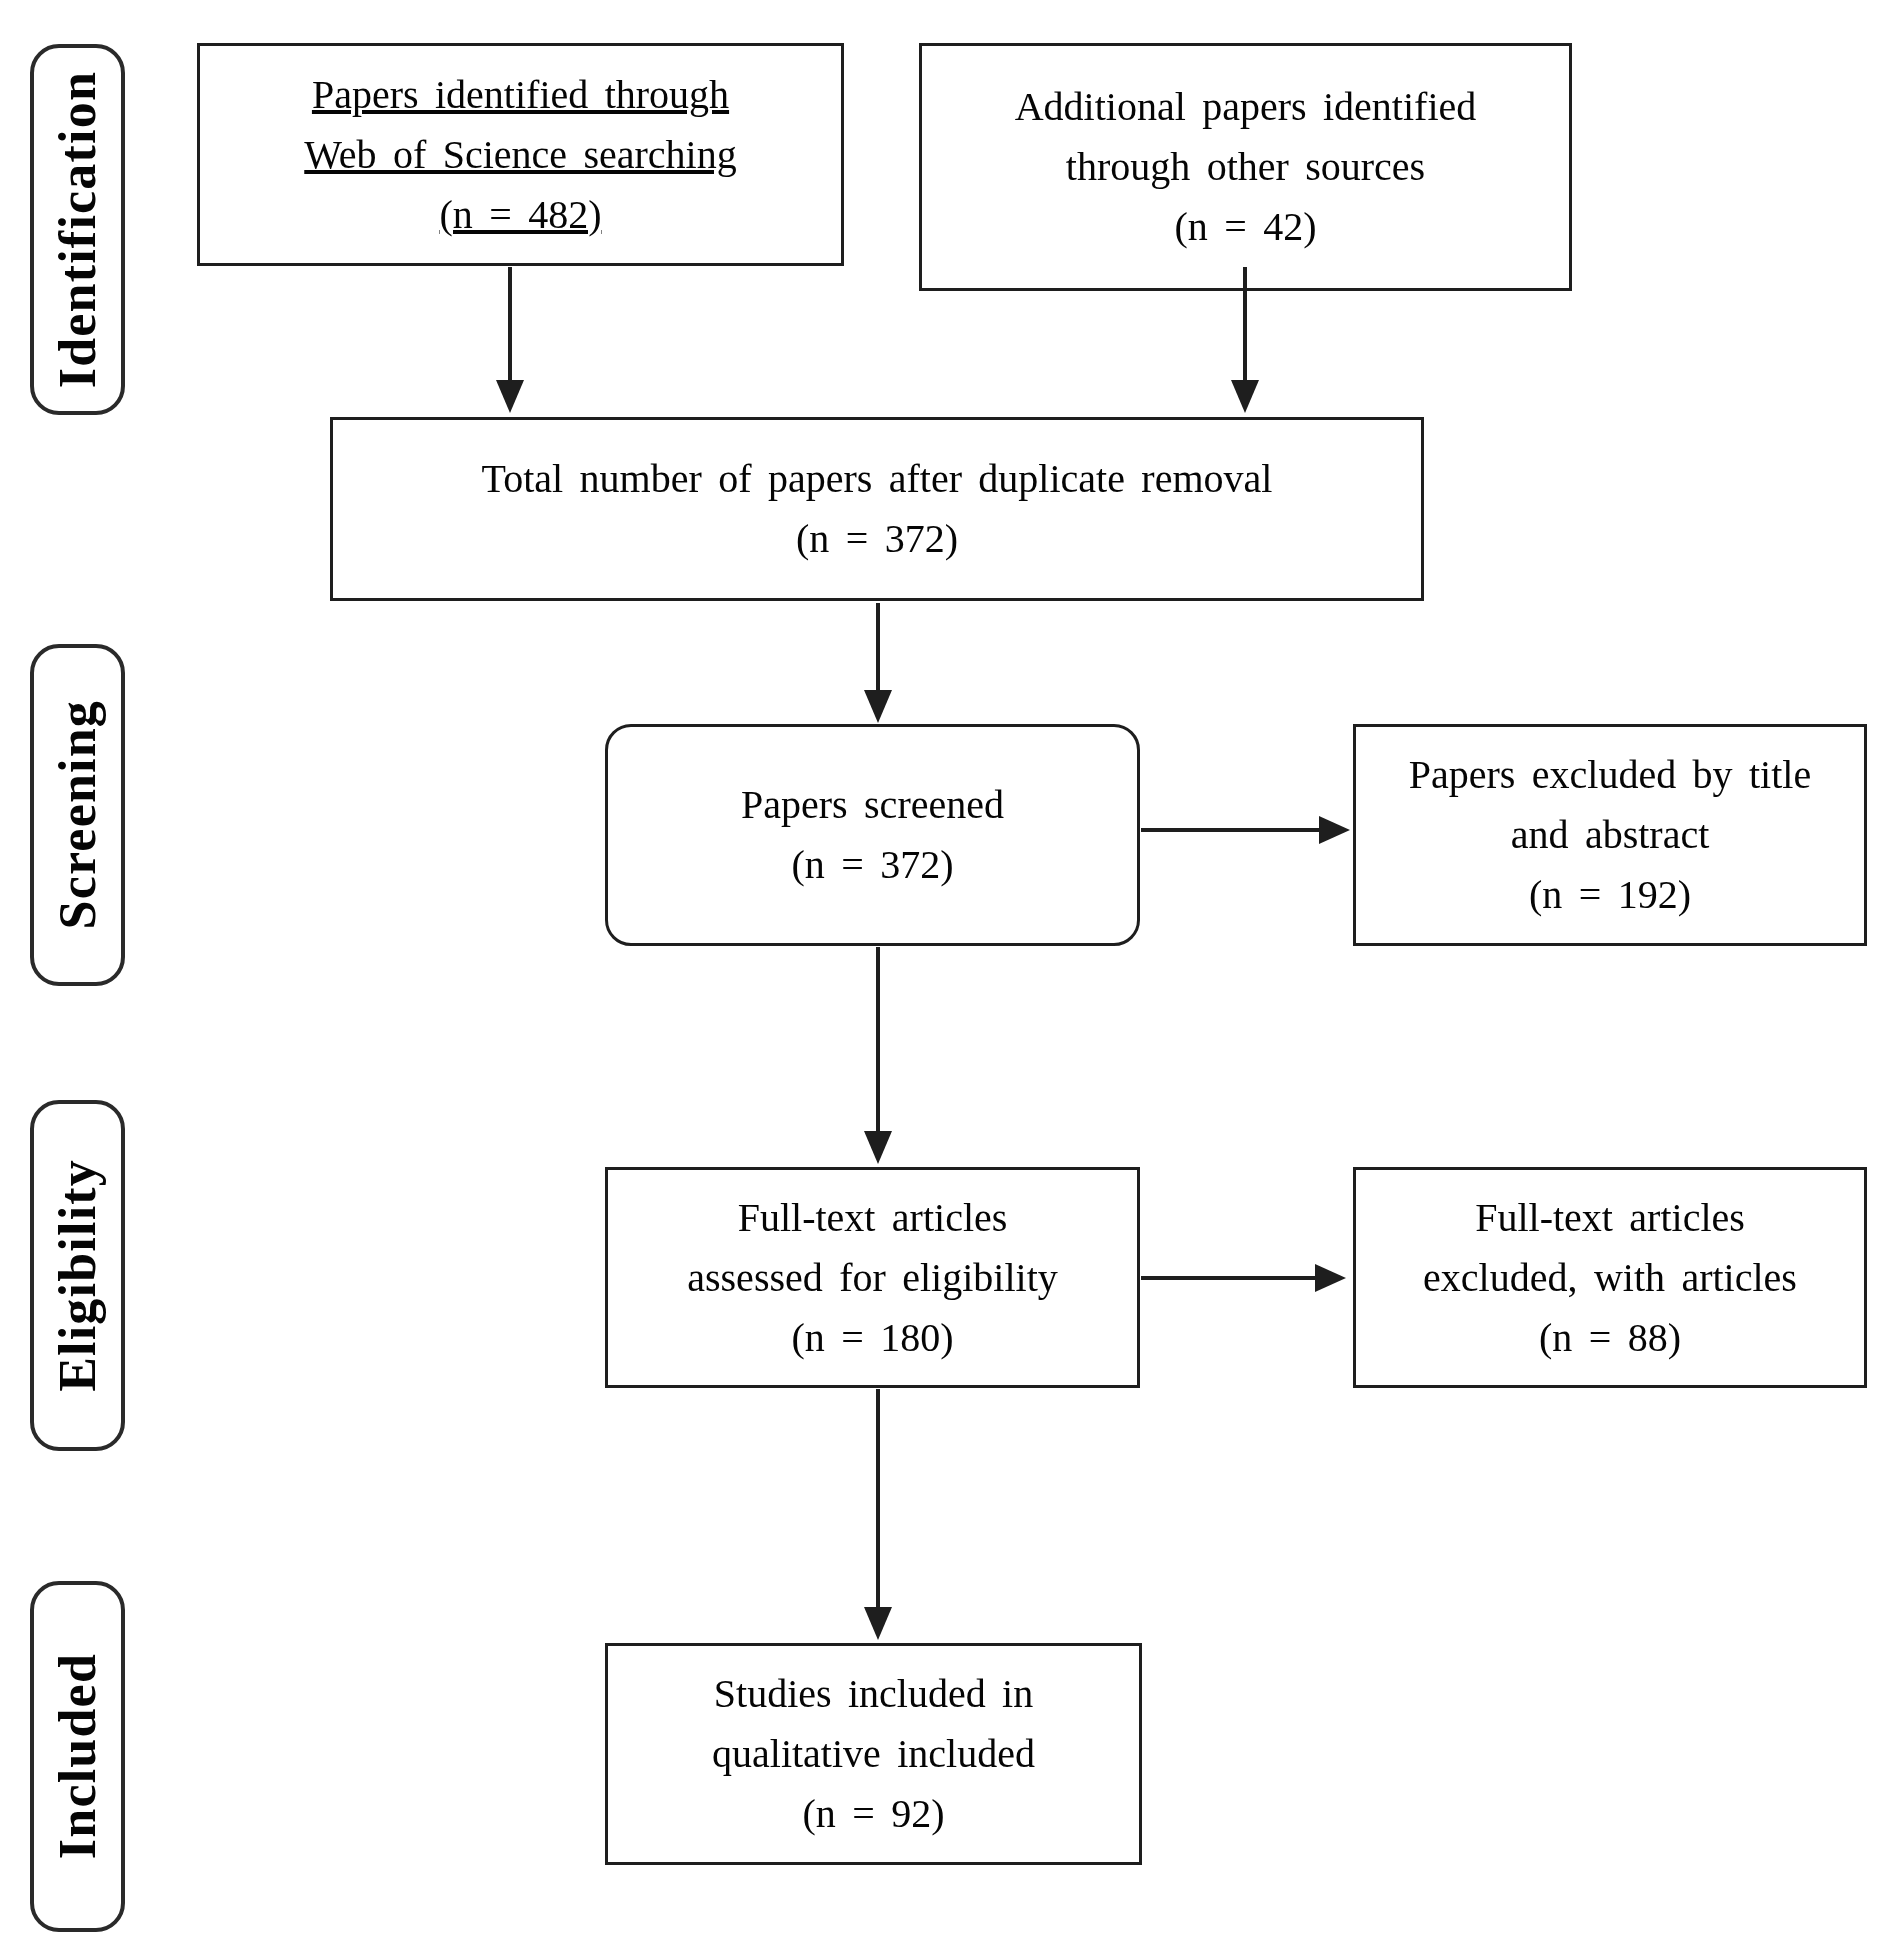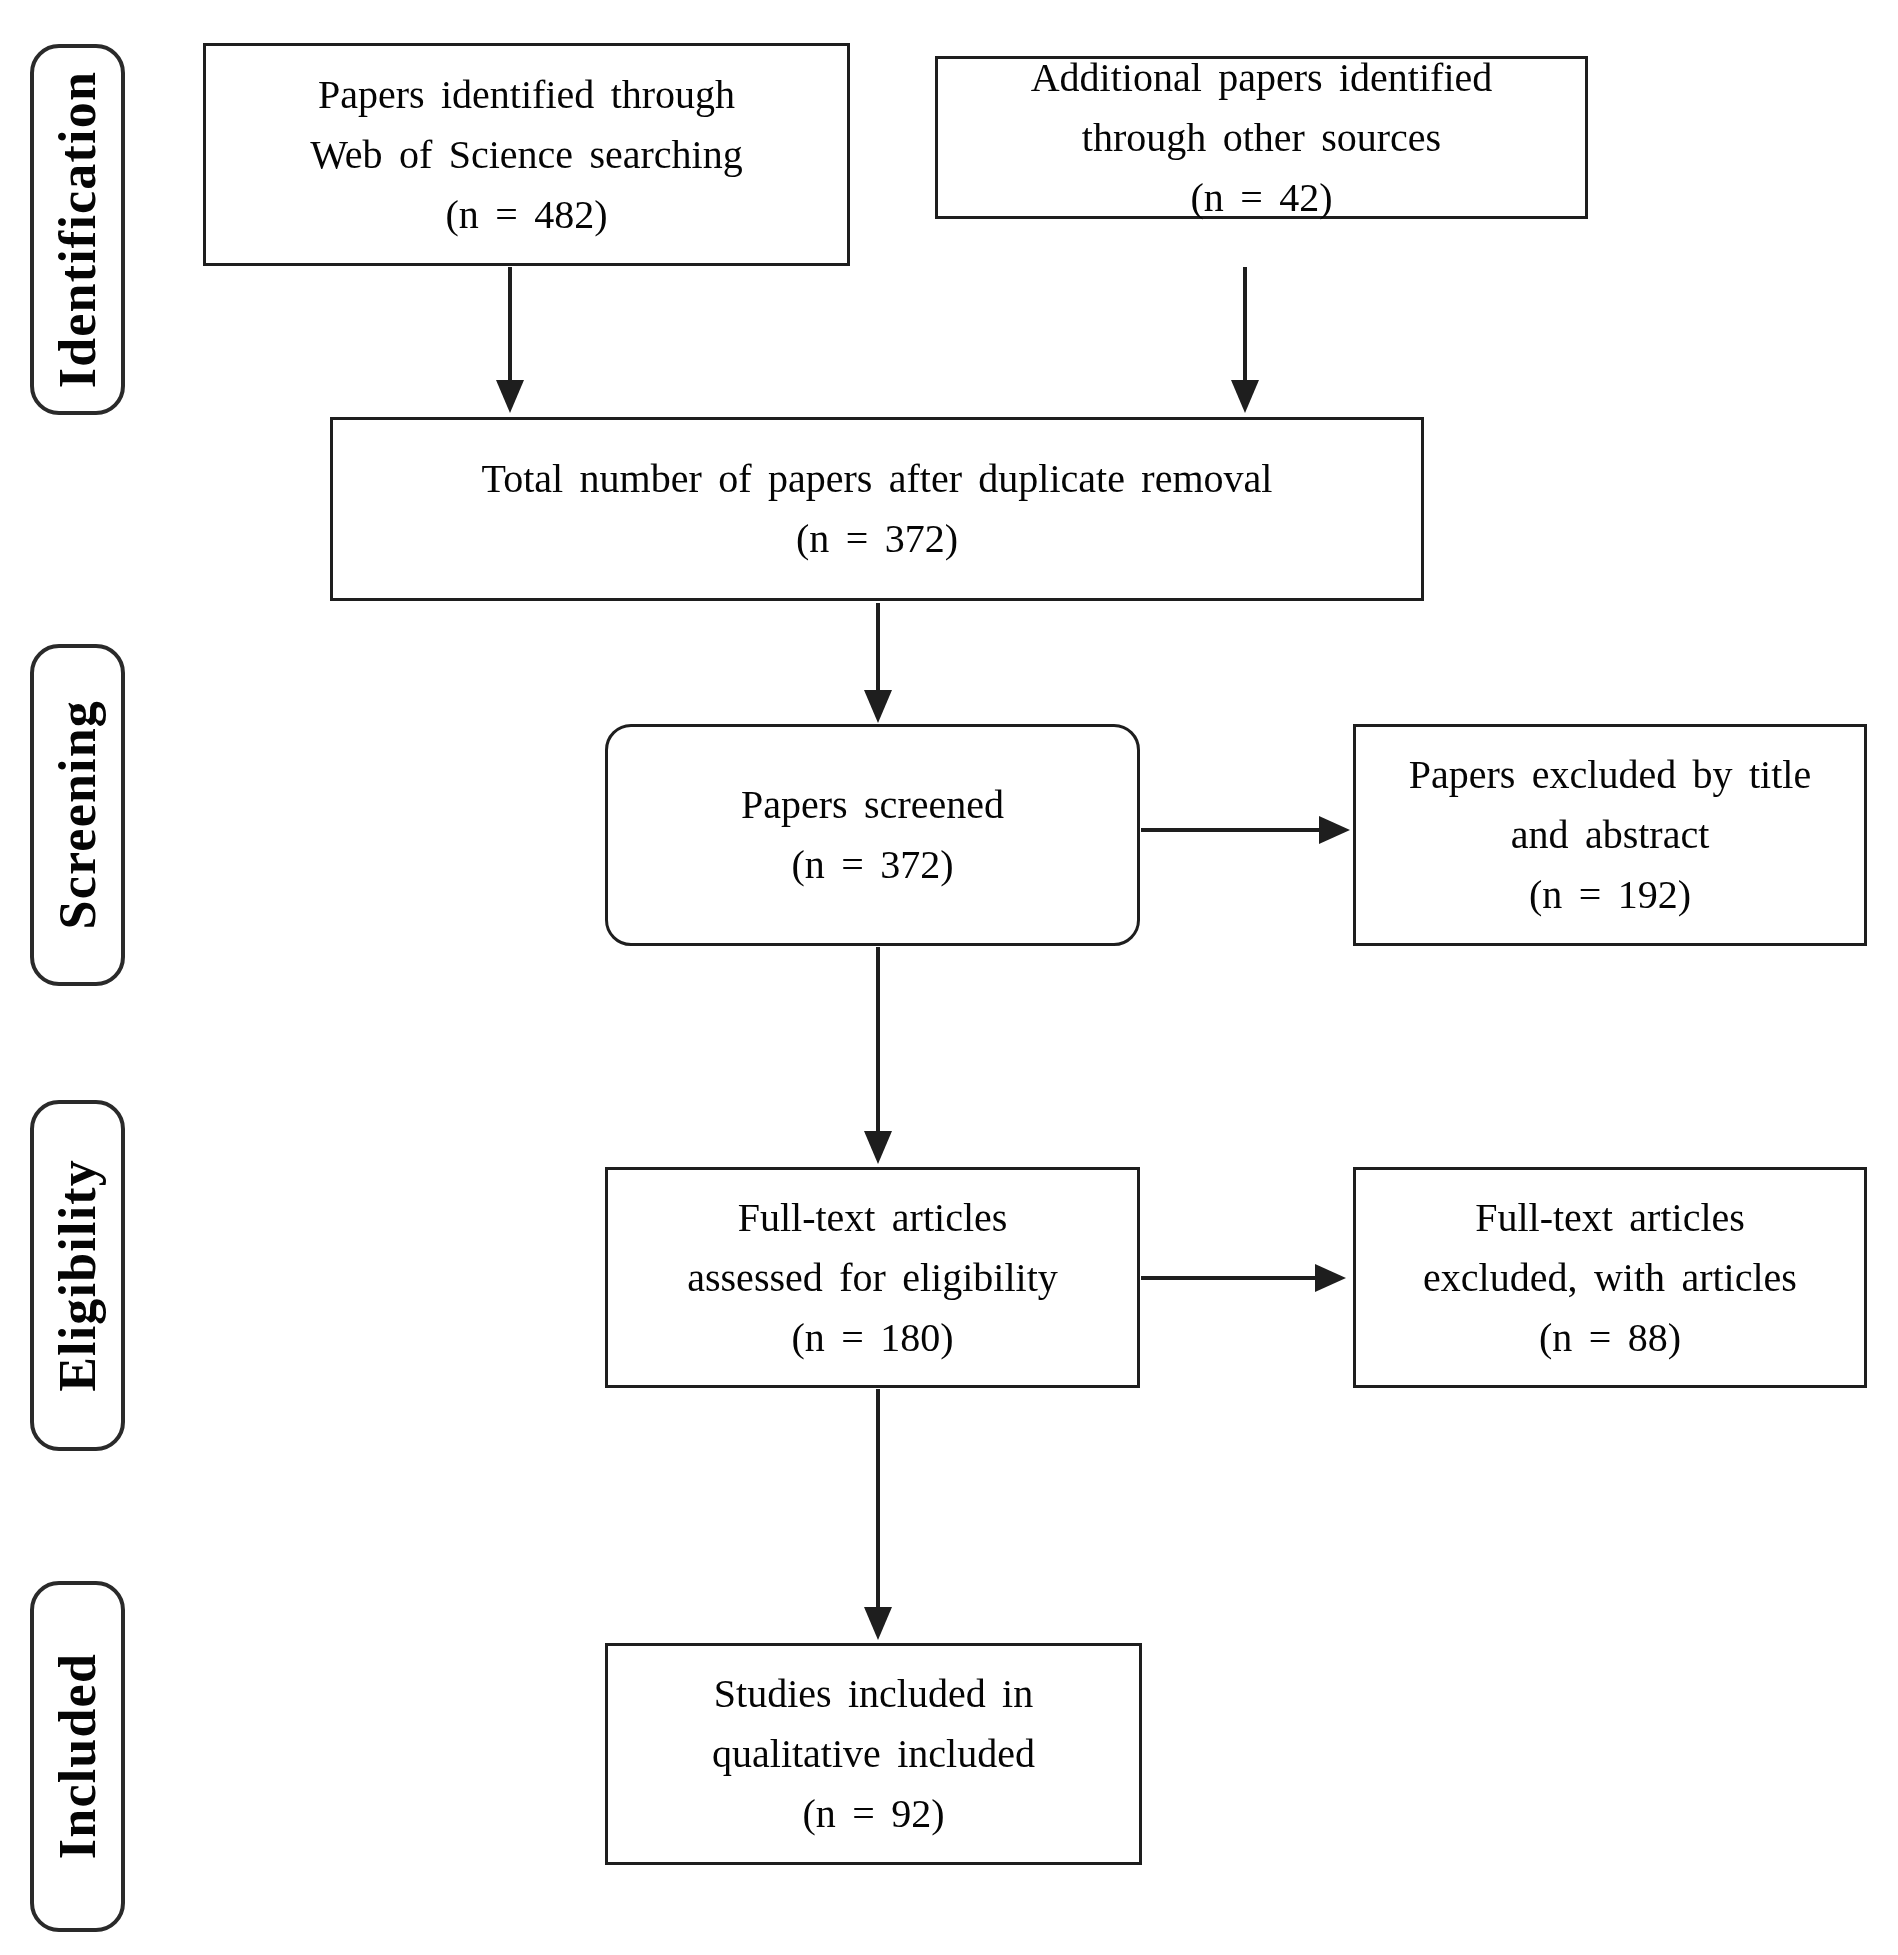--- a/index.html
+++ b/index.html
@@ -86,22 +86,22 @@
     border-top: 14px solid transparent;
     border-bottom: 14px solid transparent;
     border-left: 31px solid #1e1e1e;
   }
   
   #stage-identification { top: 44px;   height: 371px; }
   #stage-screening      { top: 644px; height: 342px; }
   #stage-eligibility    { top: 1100px; height: 351px; }
   #stage-included       { top: 1581px; height: 351px; }
 
-  #box-wos          { left: 203px;  top: 43px;   width: 647px; height: 223px; }
-  #box-other        { left: 919px; top: 56px;   width: 653px; height: 163px; margin-left: 16px; }
+  #box-wos          { left: 197px;  top: 43px;   width: 647px; height: 223px; text-decoration: underline; }
+  #box-other        { left: 919px; top: 43px;   width: 653px; height: 248px; }
   #box-total        { left: 330px;  top: 417px;  width: 1094px; height: 184px; }
   #box-screened     { left: 605px; top: 724px; width: 535px;  height: 222px; border-radius: 26px; }
   #box-excl-title   { left: 1353px; top: 724px; width: 514px;  height: 222px; }
   #box-fulltext     { left: 605px; top: 1167px; width: 535px;  height: 221px; }
   #box-excl-reasons { left: 1353px; top: 1167px; width: 514px;  height: 221px; }
   #box-included     { left: 605px; top: 1643px; width: 537px;  height: 222px; text-align: right; }
 
   #arrow-wos-total       { left: 508px;  top: 267px;  height: 115px; }
   #arrow-other-total     { left: 1243px; top: 267px;  height: 115px; }
   #arrow-total-screened  { left: 876px; top: 603px;  height: 89px; }

